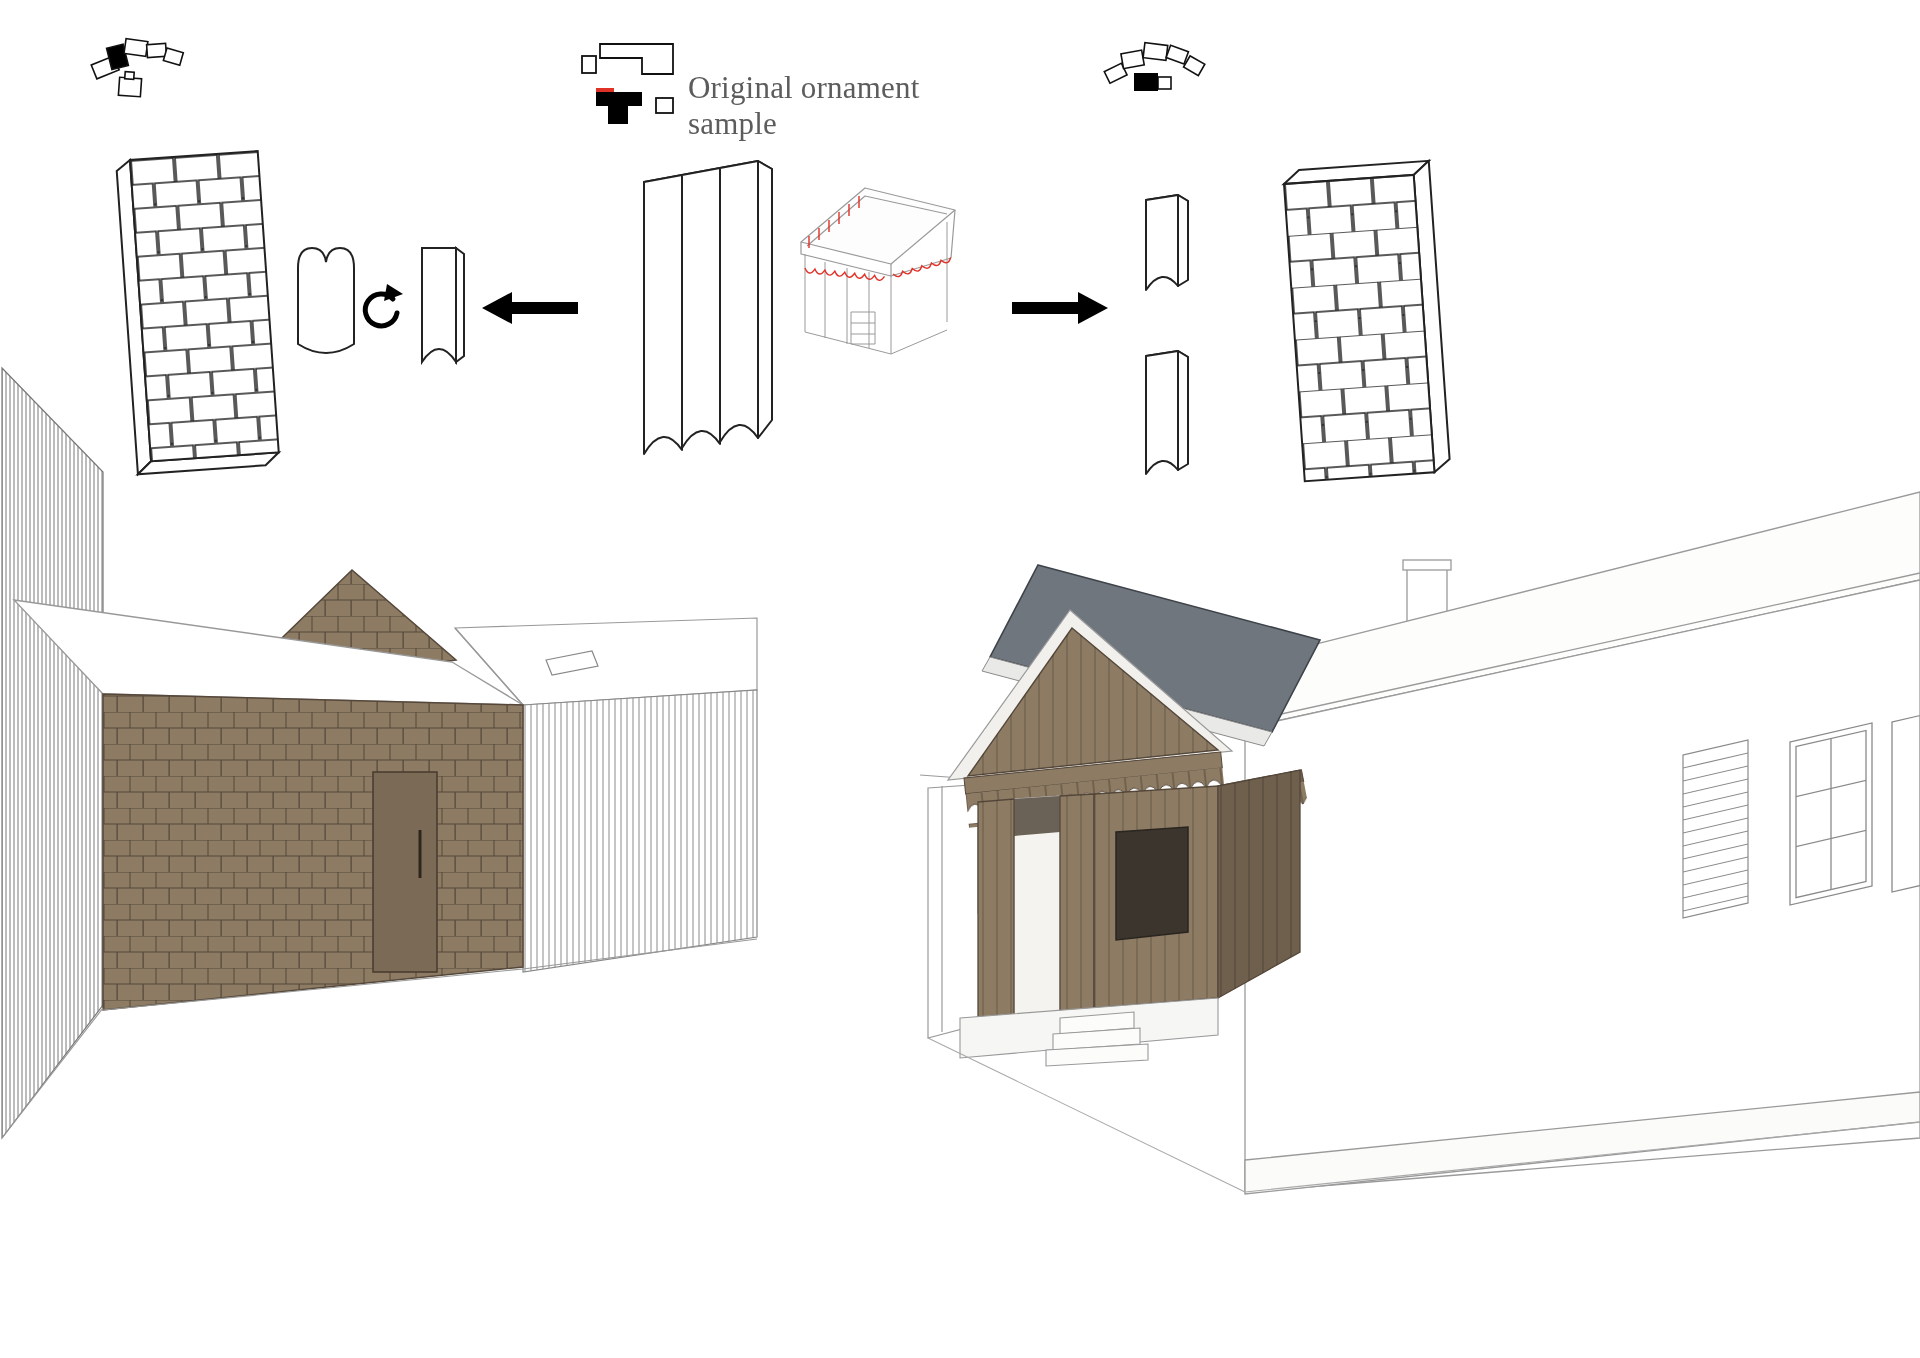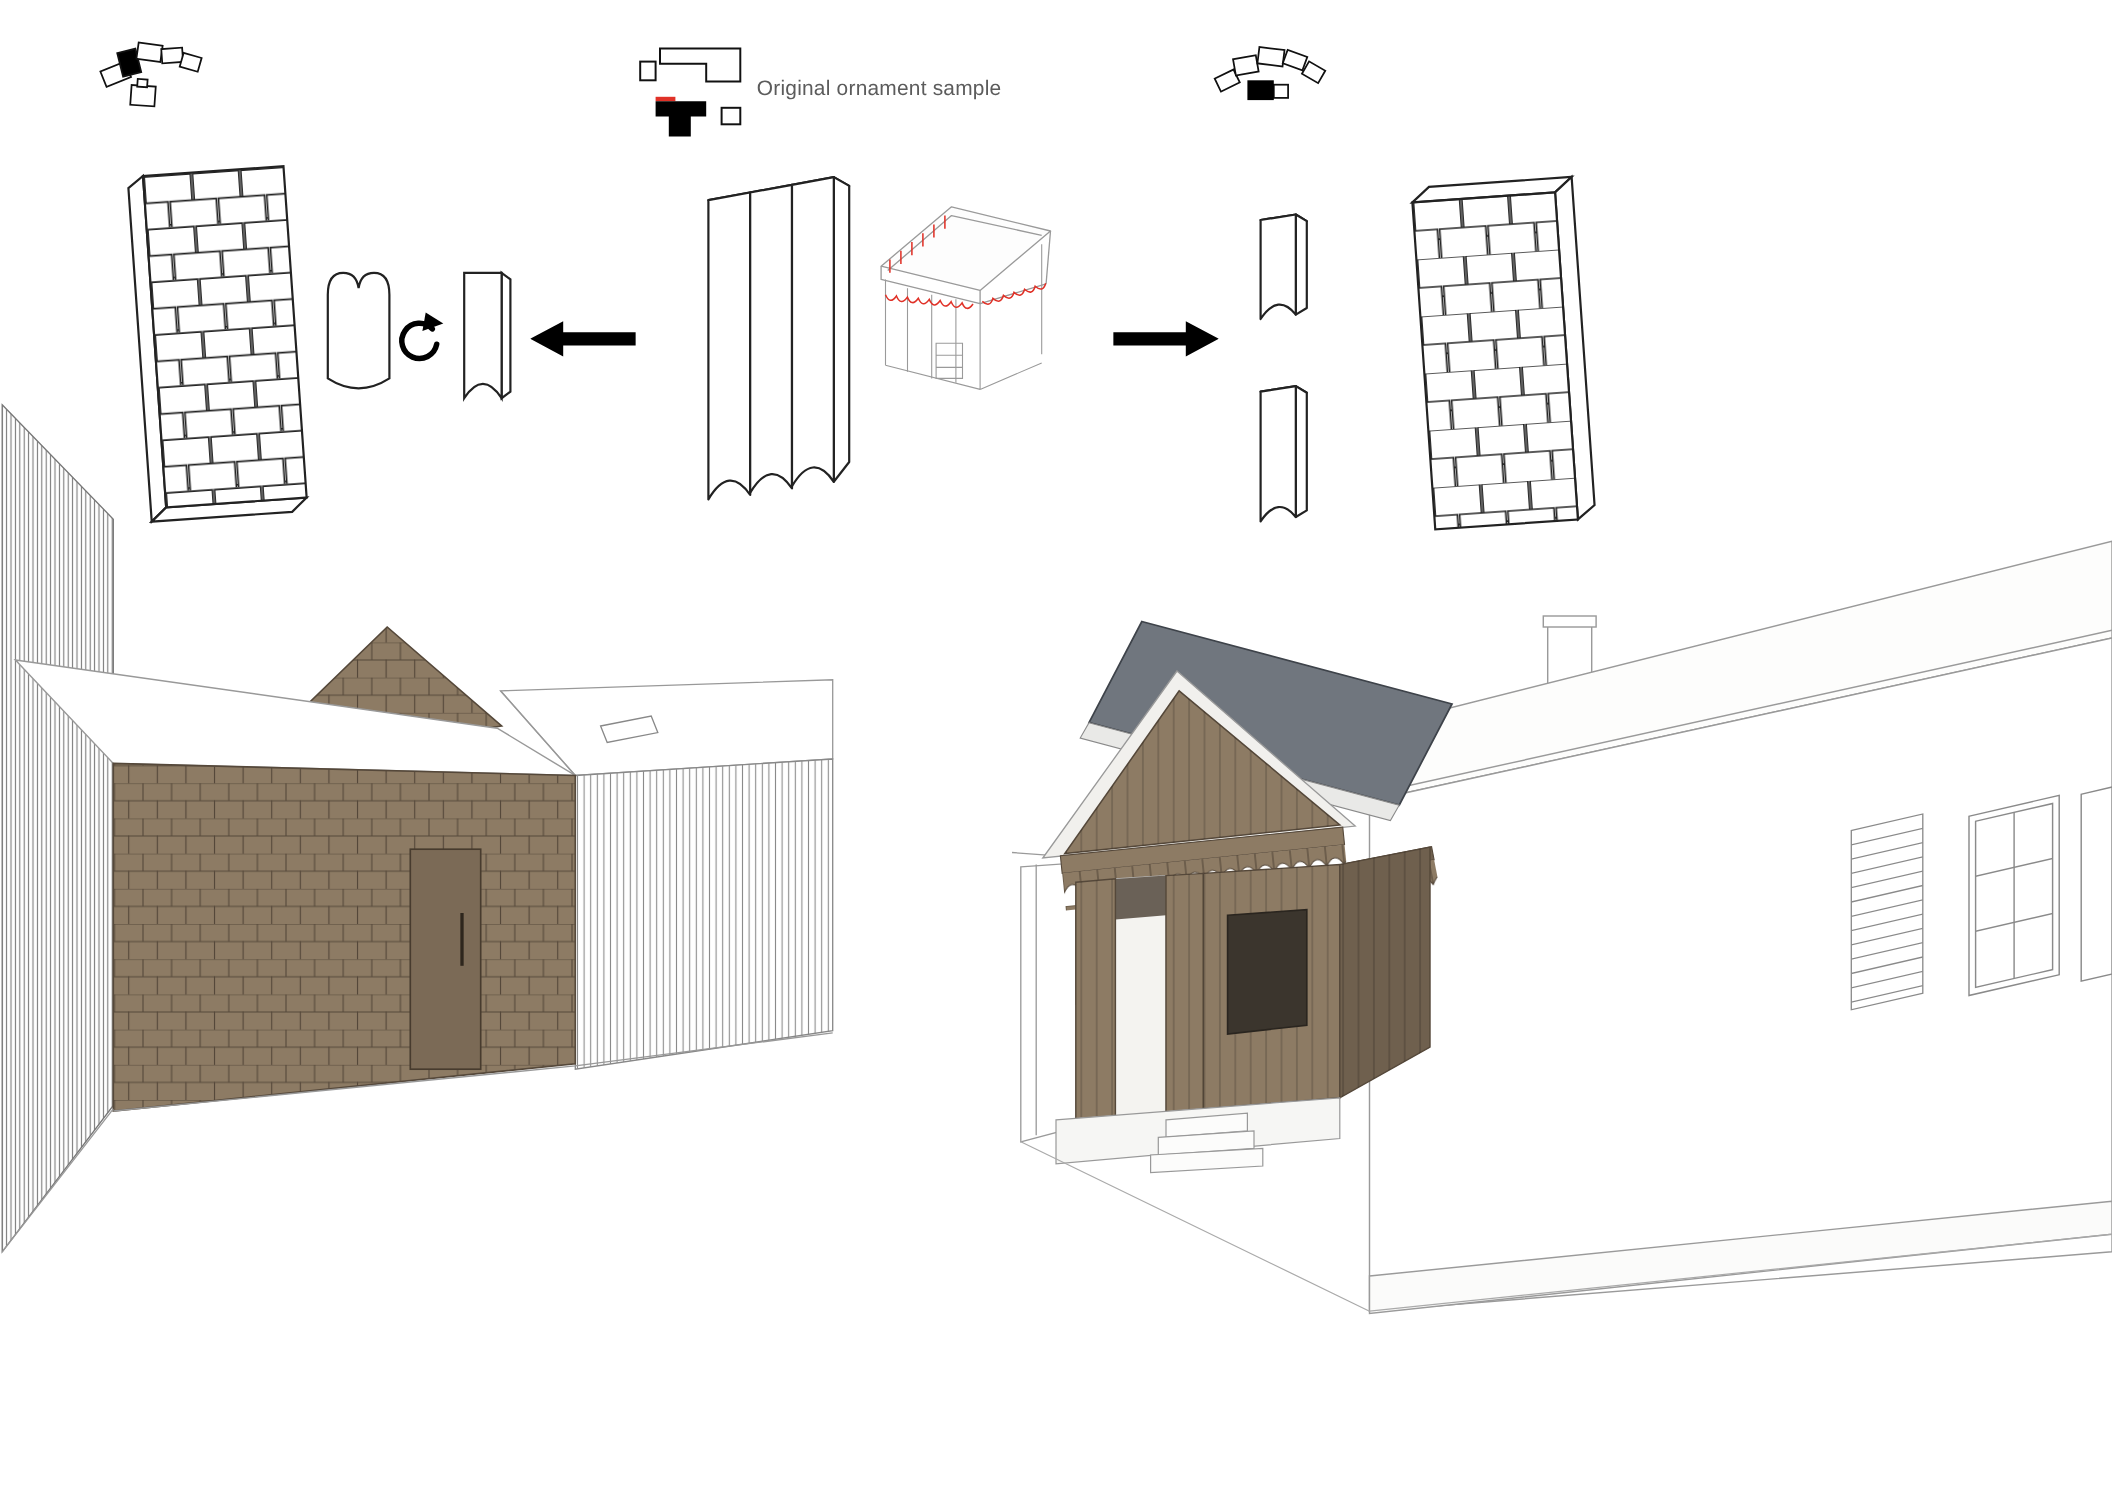--- a/index.html
+++ b/index.html
@@ -1,19 +1,19 @@
 <!DOCTYPE html>
 <html style="--wood_brown: #8d7b64; --wood_brown_dark: #55483a; --wood_brown_deep: #6f604e; --door_brown: #7b6a56; --roof_gray: #70767e; --roof_gray_dark: #3e434a; --ornament_red: #e03127; --ink: #1f1f1f; --sketch_line: #9a9a9a; --scale_gap: #cdc5b8; --label_gray: #5c5c5c; --arrow_black: #000000;"><head>
 <meta charset="utf-8">
 <style>
   html,body{margin:0;padding:0;background:#fff;}
   .canvas{position:relative;width:1920px;height:1358px;background:#ffffff;overflow:hidden;
           font-family:"Liberation Sans",sans-serif;}
   .abs{position:absolute;}
-  .label{color:var(--label_gray,#5c5c5c);font-size:19px;letter-spacing:.2px;}
+  .label{color:var(--label_gray,#5c5c5c);font-size:31px;letter-spacing:.2px;font-family:Liberation Serif, serif;}
   svg{display:block;}
 </style>
 </head>
 <body>
 
 <div class="canvas">
 
   <svg class="abs" style="width:0;height:0" aria-hidden="true">
     <defs>
       <pattern id="pScaleOutline" width="44" height="48" patternUnits="userSpaceOnUse">

